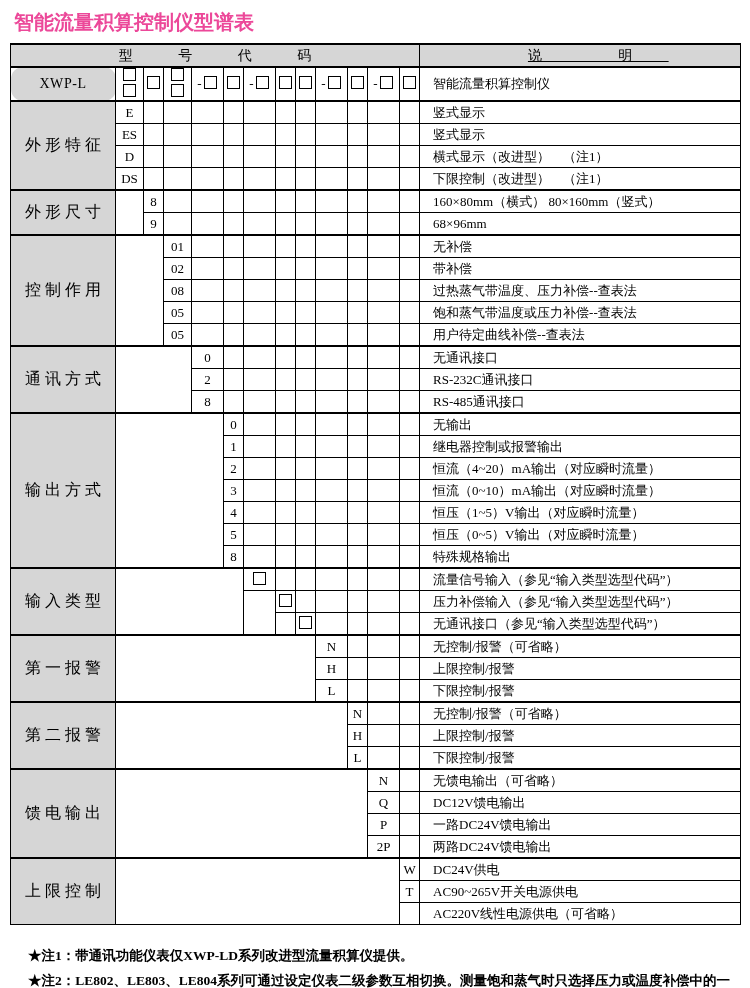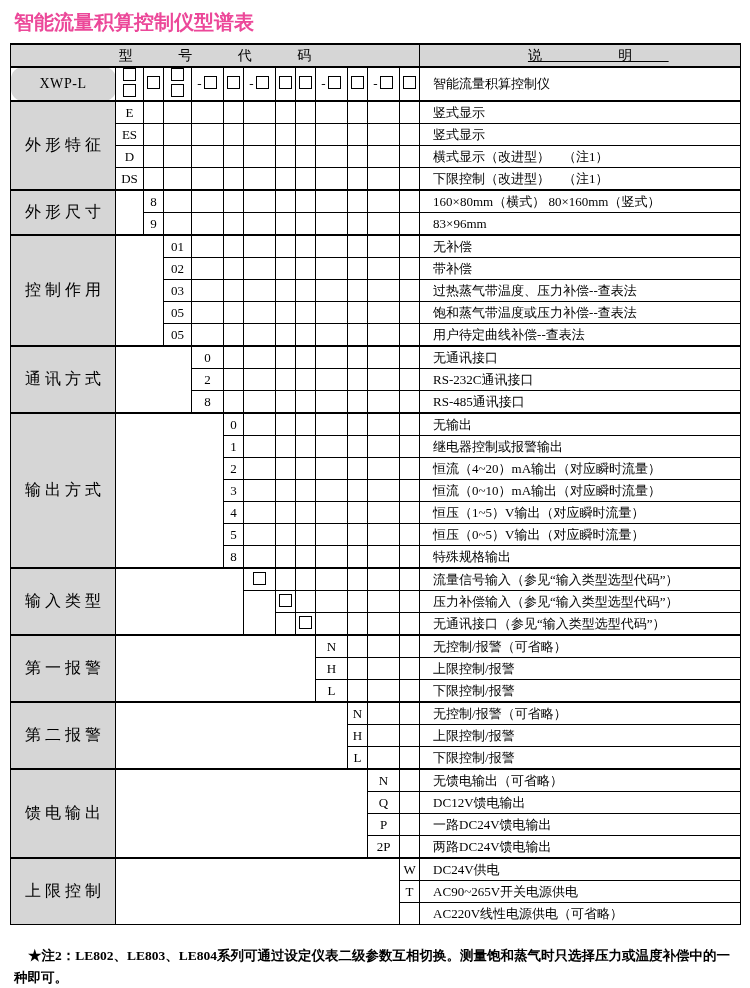--- a/index.html
+++ b/index.html
@@ -155,21 +155,21 @@
         <td class="grid"></td>
         <td class="grid"></td>
         <td class="grid"></td>
         <td class="grid"></td>
         <td class="grid"></td>
         <td class="grid"></td>
         <td class="grid"></td>
         <td class="grid"></td>
         <td class="grid"></td>
         <td class="grid"></td>
-        <td class="desc">83×96mm</td>
+        <td class="desc">68×96mm</td>
       </tr>
       <tr class="gs">
         <td class="cat" rowspan="5">控制作用</td>
         <td class="lead" colspan="2" rowspan="5"></td>
         <td class="val">01</td>
         <td class="grid"></td>
         <td class="grid"></td>
         <td class="grid"></td>
         <td class="grid"></td>
         <td class="grid"></td>
@@ -186,21 +186,21 @@
         <td class="grid"></td>
         <td class="grid"></td>
         <td class="grid"></td>
         <td class="grid"></td>
         <td class="grid"></td>
         <td class="grid"></td>
         <td class="grid"></td>
         <td class="desc">带补偿</td>
       </tr>
       <tr>
-        <td class="val">03</td>
+        <td class="val">08</td>
         <td class="grid"></td>
         <td class="grid"></td>
         <td class="grid"></td>
         <td class="grid"></td>
         <td class="grid"></td>
         <td class="grid"></td>
         <td class="grid"></td>
         <td class="grid"></td>
         <td class="grid"></td>
         <td class="desc">过热蒸气带温度、压力补偿--查表法</td>
@@ -455,14 +455,15 @@
         <td class="desc">AC90~265V开关电源供电</td>
       </tr>
       <tr>
         <td class="val"></td>
         <td class="desc">AC220V线性电源供电（可省略）</td>
       </tr>
     </tbody>
 </table>
 
 <div class="notes">
+  <p>★注1：带通讯功能仪表仅XWP-LD系列改进型流量积算仪提供。</p>
   <p>★注2：LE802、LE803、LE804系列可通过设定仪表二级参数互相切换。测量饱和蒸气时只选择压力或温度补偿中的一种即可。</p>
 </div>
 
 </body></html>

